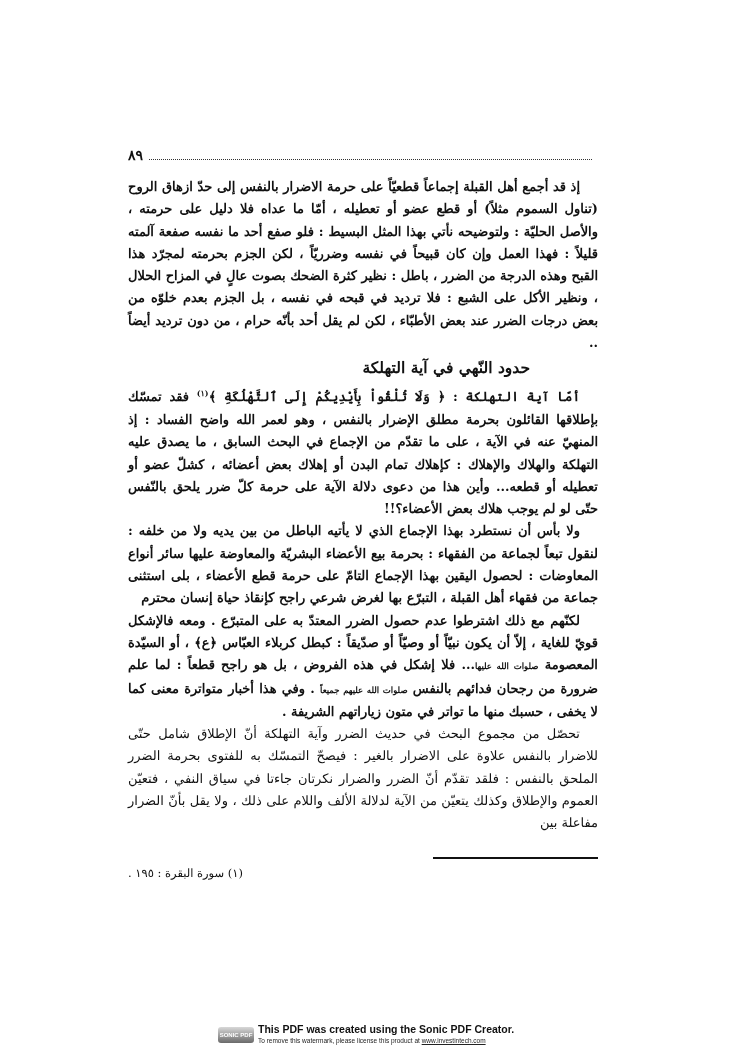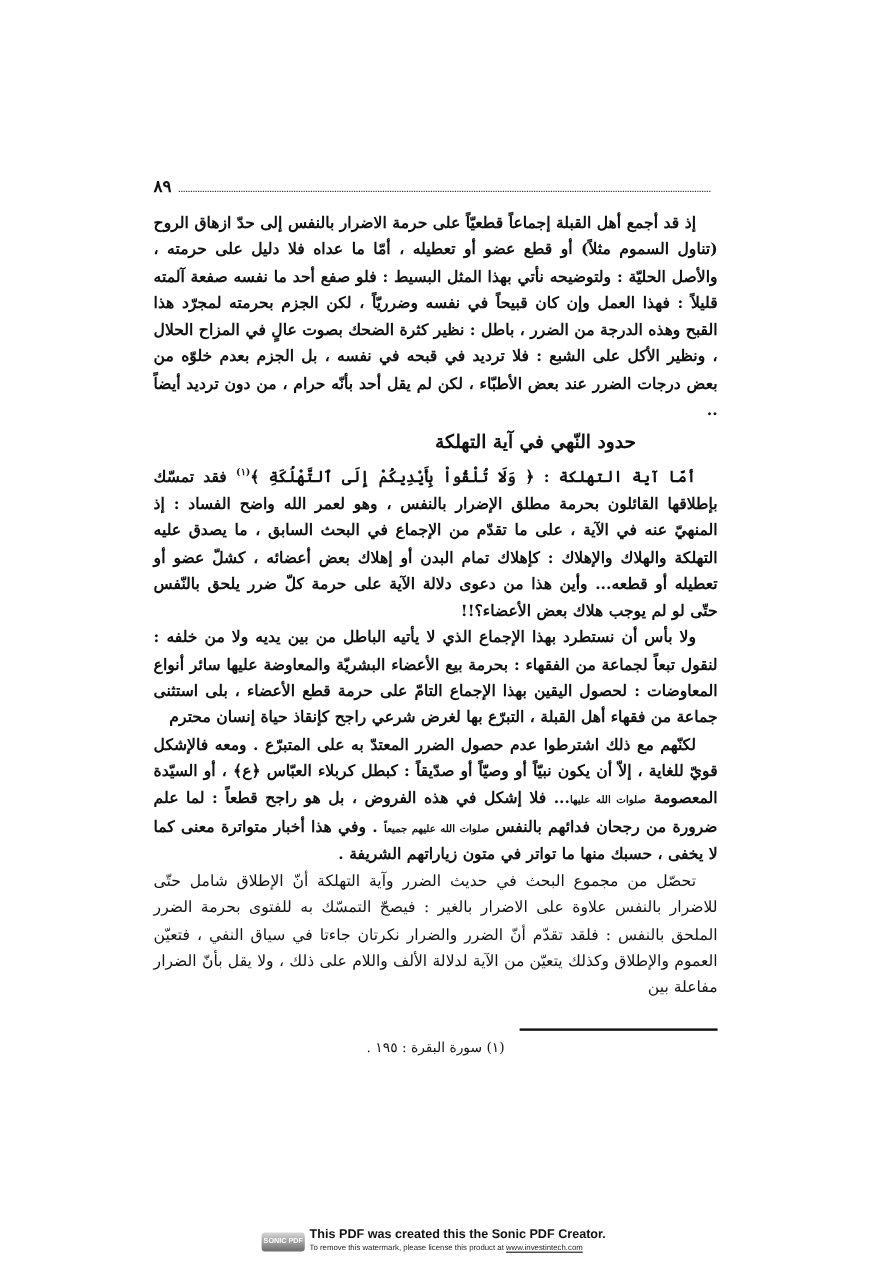--- a/index.html
+++ b/index.html
@@ -10,21 +10,21 @@
     .header .dots { flex: 1; border-bottom: 1px dotted #333; margin: 0 6px; height: 8px; }
     .header .pnum { font-size: 14px; font-weight: bold; white-space: nowrap; }
     .body { position: absolute; top: 176px; left: 128px; width: 470px; direction: rtl; text-align: justify; font-size: 13px; line-height: 22.3px; }
     .body p { margin: 0; }
     .body p.indent { text-indent: 18px; }
     .body p.last { text-align-last: right; font-weight: bold; }
     .heading { font-weight: bold; font-size: 15.5px; text-align: right; padding-right: 68px; line-height: 24px; margin: 2px 0 2px 0; }
     .fnref { font-size: 8px; vertical-align: super; }
     .small { font-size: 8.5px; }
     .fn-rule { position: absolute; top: 857px; left: 433px; width: 165px; height: 2px; background: #111; }
-    .footnote { position: absolute; top: 866px; left: 128px; width: 470px; direction: rtl; font-size: 11.5px; text-align: center; }
+    .footnote { position: absolute; top: 866px; left: 128px; width: 470px; direction: rtl; font-size: 11.5px; text-align: left; }
     .watermark { position: absolute; top: 1020px; left: 218px; width: 315px; height: 30px; display: flex; align-items: center; font-family: "Liberation Sans", sans-serif; }
     .wm-logo { width: 36px; height: 16px; border-radius: 3px; background: linear-gradient(#d8d8d8, #6a6a6a); color: #fff; font-size: 6px; font-weight: bold; display: flex; align-items: center; justify-content: center; margin-right: 4px; }
     .wm-text { display: flex; flex-direction: column; line-height: 11px; }
     .wm-l1 { font-size: 10.5px; font-weight: bold; color: #111; white-space: nowrap; }
     .wm-l2 { font-size: 6.5px; color: #222; white-space: nowrap; }
     .wm-l2 a { color: #222; text-decoration: underline; }
   </style>
 </head>
 <body>
 
@@ -48,18 +48,18 @@
 
     <p class="indent">تحصّل من مجموع البحث في حديث الضرر وآية التهلكة أنّ الإطلاق شامل حتّى للاضرار بالنفس علاوة على الاضرار بالغير : فيصحّ التمسّك به للفتوى بحرمة الضرر الملحق بالنفس : فلقد تقدّم أنّ الضرر والضرار نكرتان جاءتا في سياق النفي ، فتعيّن العموم والإطلاق وكذلك يتعيّن من الآية لدلالة الألف واللام على ذلك ، ولا يقل بأنّ الضرار مفاعلة بين</p>
   </div>
 
   <div class="fn-rule"></div>
   <div class="footnote">(١) سورة البقرة : ١٩٥ .</div>
 
   <div class="watermark">
     <div class="wm-logo">SONIC PDF</div>
     <div class="wm-text">
-      <span class="wm-l1">This PDF was created this the Sonic PDF Creator.</span>
+      <span class="wm-l1">This PDF was created using the Sonic PDF Creator.</span>
       <span class="wm-l2"><span>To remove this watermark, please license this product at </span><a>www.investintech.com</a></span>
     </div>
   </div>
 
 </div>
 
 </body></html>

